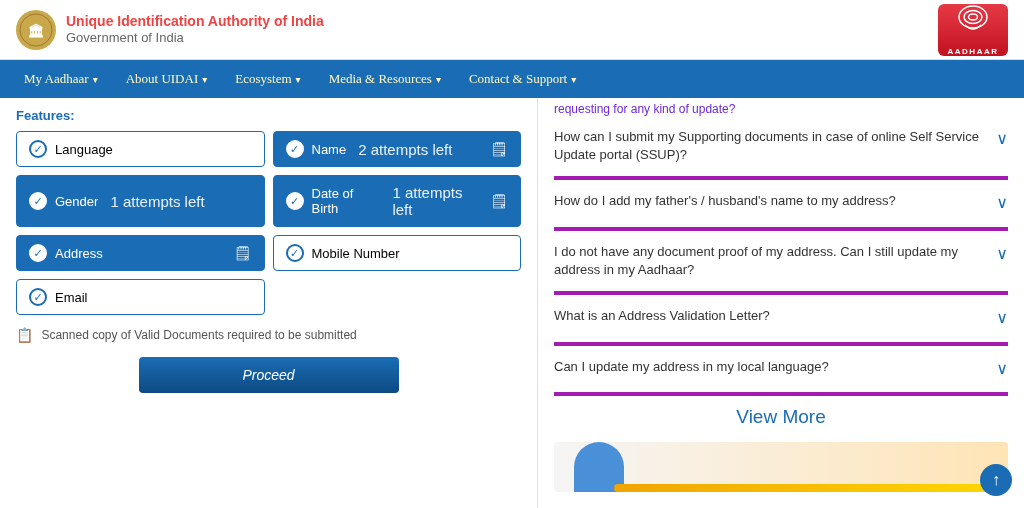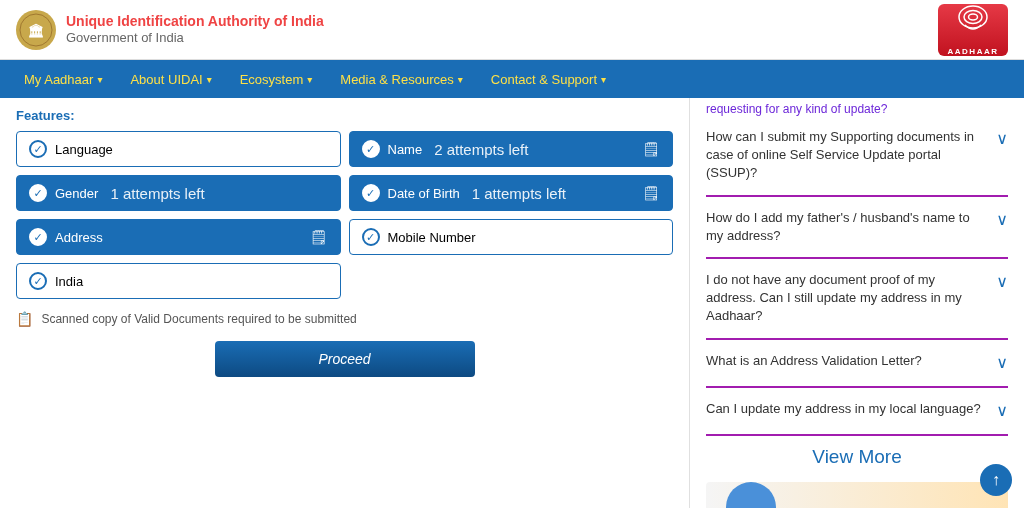--- a/index.html
+++ b/index.html
@@ -36,42 +36,43 @@
 
     
     .navbar {
       background: #1a6db5;
       display: flex;
       align-items: center;
       height: 38px;
       padding: 0 10px;
     }
     .nav-item {
-      color: #fde047;
+      color: #fef9c3;
       padding: 0 14px;
       height: 38px;
       display: flex;
       align-items: center;
       gap: 4px;
       font-size: 13px;
       cursor: pointer;
       white-space: nowrap;
+      font-family: Liberation Serif, serif;
     }
     .nav-chevron { font-size: 10px; }
 
     
     .main-content {
       display: flex;
       height: calc(508px - 98px);
       overflow: hidden;
     }
 
     
     .left-panel {
-      width: 690px;
+      width: 538px;
       padding: 10px 16px;
       background: #fff;
       overflow-y: auto;
       border-right: 1px solid #e0e0e0;
     }
 
     .features-label {
       color: #1a6db5;
       font-size: 13px;
       font-weight: bold;
@@ -164,21 +165,21 @@
 
     
     .right-panel {
       flex: 1;
       padding: 0 16px;
       background: #fff;
       overflow-y: auto;
     }
 
     .faq-item {
-      border-bottom: 2px solid #a21caf;
+      border-bottom: 4px solid #a21caf;
       padding: 12px 0;
     }
 
     .faq-question {
       display: flex;
       justify-content: space-between;
       align-items: flex-start;
       font-size: 13px;
       color: #333;
       line-height: 1.4;
@@ -311,21 +312,21 @@
         <span class="doc-icon">🗒</span>
       </div>
 
       <div class="update-item">
         <span class="check-icon">✓</span>
         <span>Mobile Number</span>
       </div>
 
       <div class="update-item" style="grid-column: 1;">
         <span class="check-icon">✓</span>
-        <span>India</span>
+        <span>Email</span>
       </div>
 
     </div>
 
     <div class="info-row">
       <span class="info-icon">📋</span>
       <span>Scanned copy of Valid Documents required to be submitted</span>
     </div>
 
     <button class="proceed-btn">Proceed</button>

